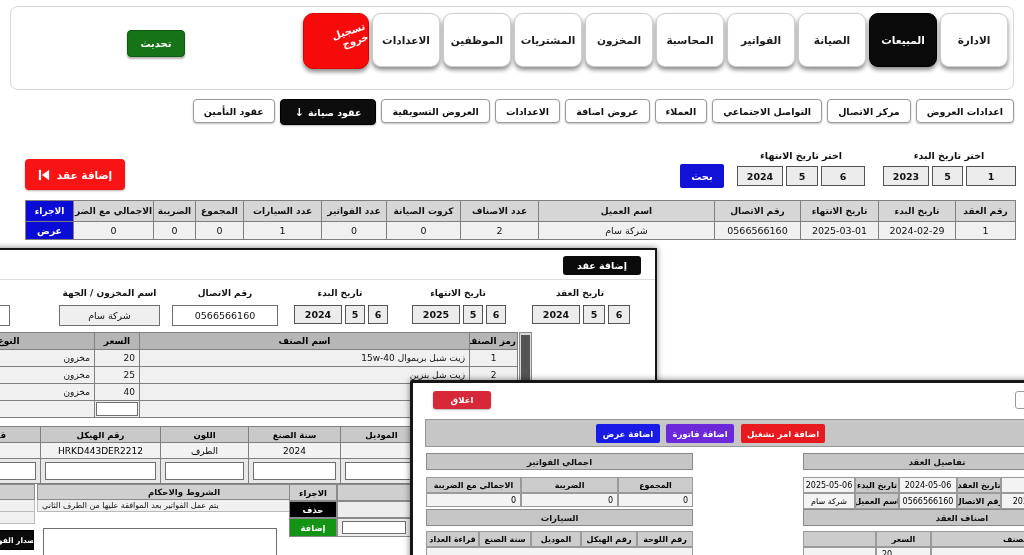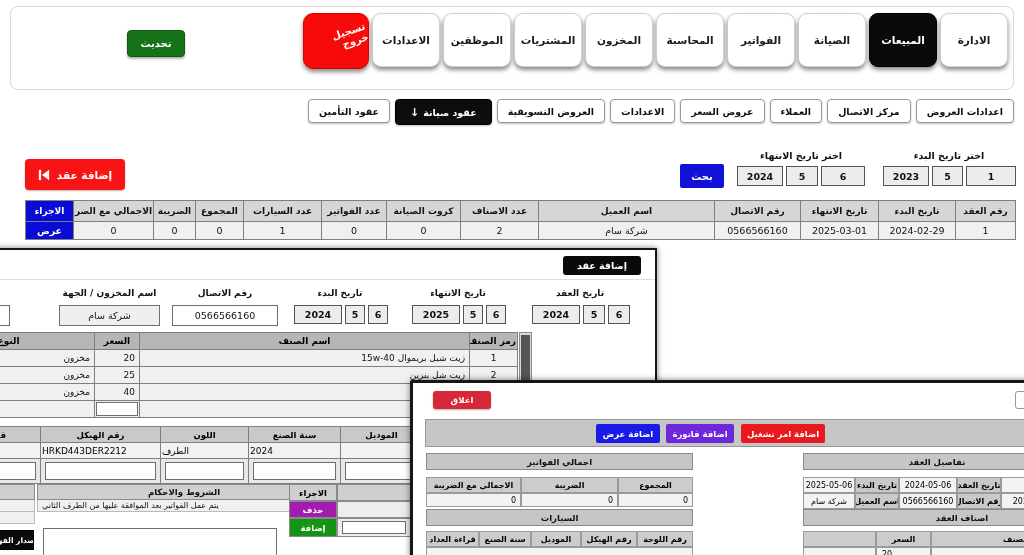--- a/index.html
+++ b/index.html
@@ -63,36 +63,36 @@
 
   .items-tbl{left:0;top:82px;width:595px;}
   .items-tbl th{background:#b6b6b6;font-size:9px;height:17px;font-weight:bold;}
   .items-tbl td{background:#f0f0f0;font-size:9px;height:17px;padding:0 4px;color:#111;}
   .items-tbl td.c{text-align:center;padding:0;}
   .scrollbar{left:597px;top:82px;width:13px;height:88px;background:#d9d9d9;border:1px solid #8a8a8a;}
   .scroll-thumb{position:absolute;left:1px;top:2px;width:9px;height:52px;background:#555;}
 
   .cars-tbl{left:0;top:176px;width:610px;}
   .cars-tbl th{background:#c9c9c9;font-size:8.5px;height:16px;font-weight:bold;}
-  .cars-tbl td{background:#f2f2f2;font-size:9px;height:16px;text-align:left;}
+  .cars-tbl td{background:#f2f2f2;font-size:9px;height:16px;text-align:center;}
   .cars-tbl td.inp-cell{height:24px;background:#e8e8e8;}
   .mini-input{margin:2px 3px;height:18px;background:#fff;border:1px solid #6e6e6e;}
 
   .block{font-size:8px;color:#111;}
   .block .hdr{background:#cfcfcf;border:1px solid #8a8a8a;height:16px;display:flex;align-items:center;justify-content:center;
        font-weight:bold;font-size:8.5px;}
   .block .row{background:#f0f0f0;border:1px solid #bbb;border-top:none;height:12px;display:flex;align-items:center;
        padding:0 4px;white-space:nowrap;overflow:hidden;}
   .band-btn{width:46px;height:20px;background:#0a0a0a;color:#fff;font-size:7.5px;font-weight:bold;display:flex;
        align-items:center;justify-content:center;border:1px solid #000;overflow:hidden;white-space:nowrap;cursor:pointer;}
   .terms-area{background:#fff;border:1px solid #6e6e6e;}
   .act-grid{display:flex;direction:ltr;}
   .act-cell{border:1px solid #8a8a8a;height:17px;display:flex;align-items:center;justify-content:center;
        font-size:8.5px;font-weight:bold;}
-  .btn-del{background:#a21caf;color:#fff;cursor:pointer;}
+  .btn-del{background:#000000;color:#fff;cursor:pointer;}
   .btn-add{background:#149414;color:#fff;cursor:pointer;}
 
   
   .btn-close{left:20px;top:8px;width:58px;height:18px;background:#d62839;color:#fff;border-radius:3px;font-size:8.5px;
        font-weight:bold;display:flex;align-items:center;justify-content:center;box-shadow:0 1px 2px rgba(0,0,0,.3);cursor:pointer;}
   .clip-btn{left:602px;top:8px;width:50px;height:18px;background:#fff;border:1px solid #999;border-radius:3px;}
   .graybar{left:12px;top:36px;width:640px;height:28px;background:#c6c6c6;border:1px solid #979797;}
   .bar-btn{position:absolute;top:4px;height:19px;color:#fff;font-size:8.5px;font-weight:bold;border-radius:2px;
        display:flex;align-items:center;justify-content:center;cursor:pointer;padding:0 4px;}
   .sec-hdr{background:#c6c6c6;border:1px solid #8a8a8a;height:17px;display:flex;align-items:center;justify-content:center;
@@ -122,22 +122,23 @@
     <div class="tab">الاعدادات</div>
     <div class="tab logout">
         <span>تسجيل خروج</span>
       </div>
   </div>
   <div class="abs btn-refresh">تحديث</div>
 
   <div class="abs subnav">
     <div class="sub-btn">اعدادات العروض</div>
     <div class="sub-btn">مركز الاتصال</div>
+    <div class="sub-btn">التواصل الاجتماعي</div>
     <div class="sub-btn">العملاء</div>
-    <div class="sub-btn">عروض السعر</div>
+    <div class="sub-btn">عروض اضافة</div>
     <div class="sub-btn">الاعدادات</div>
     <div class="sub-btn">العروض التسويقية</div>
     <div class="sub-btn active">
       <span>عقود صيانة</span>
       <span class="arrow">↓</span>
     </div>
     <div class="sub-btn">عقود التأمين</div>
   </div>
 
   <div class="abs filter-label" style="left:883px;top:150px;width:132px;">اختر تاريخ البدء</div>

